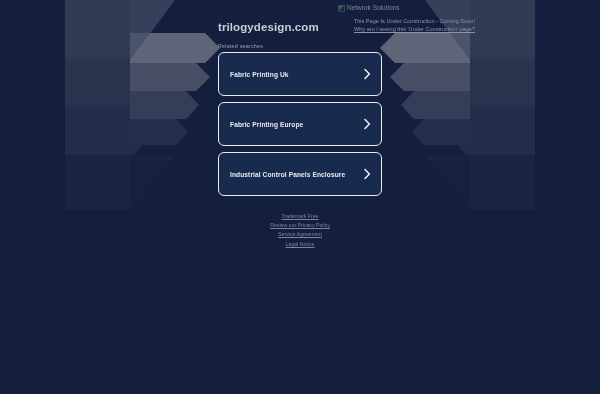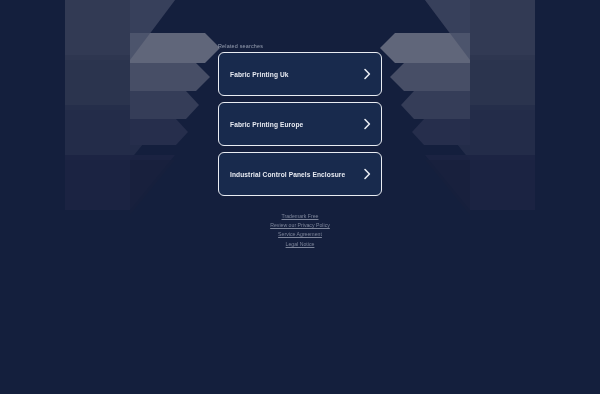--- a/index.html
+++ b/index.html
@@ -209,20 +209,33 @@
     <polygon points="130,91 186,91 199,105 186,119 130,119" fill="#353d58"></polygon>
     <polygon points="130,119 176,119 188,132 176,145 130,145" fill="#262e4c"></polygon>
 
     <polygon points="130,0 175,0 130,60" fill="#3d4560" opacity="0.55"></polygon>
     <polygon points="130,160 175,160 130,215" fill="#171f3c" opacity="0.7"></polygon>
   </g>
 </svg>
 
 <div class="page">
 
+  <div class="header">
+
+    <div class="brand">trilogydesign.com</div>
+
+    <div class="header-right">
+      <div class="ns-logo-row">
+        <span class="broken-img"></span>
+        <span class="ns-alt">Network Solutions</span>
+      </div>
+      <div class="construction-line">This Page Is Under Construction - Coming Soon!</div>
+      <a class="construction-link">Why am I seeing this 'Under Construction' page?</a>
+    </div>
+  </div>
 
   <div class="related-label">Related searches</div>
 
   <div class="cards">
 
     <div class="search-card">
       <span class="search-card-label">Fabric Printing Uk</span>
       <svg class="chevron" viewBox="0 0 8 12" aria-hidden="true">
         <polyline points="2,1.5 6.4,6 2,10.5" fill="none" stroke="#e8ebf2" stroke-width="1.6" stroke-linecap="round" stroke-linejoin="round"></polyline>
       </svg>

